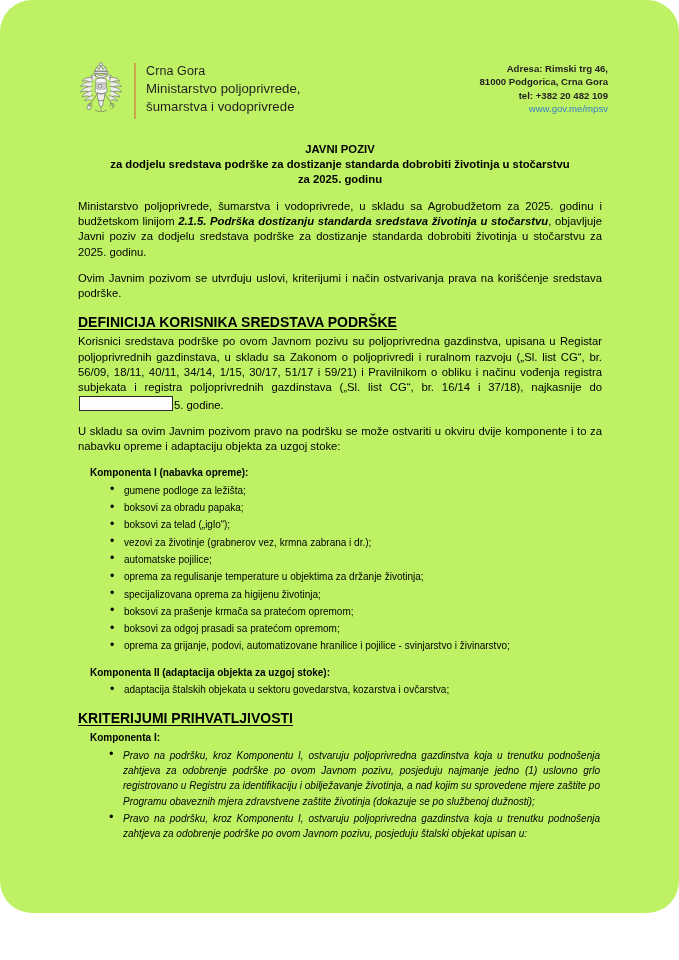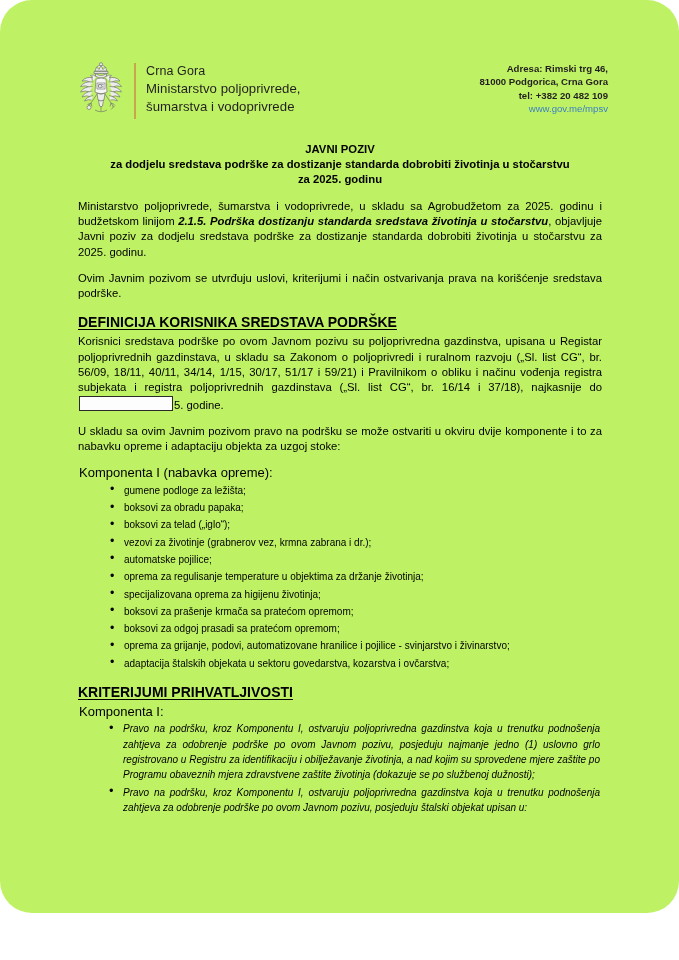--- a/index.html
+++ b/index.html
@@ -124,24 +124,24 @@
   h2.section-head {
     margin: 13px 0 4px 0;
     font-size: 14px;
     line-height: 16px;
     font-weight: bold;
     text-decoration: underline;
     text-underline-offset: 2px;
   }
 
   h3.sub-head {
-    margin: 11px 0 1px 1px;
-    font-size: 13px;
+    margin: 11px 0 1px 12px;
+    font-size: 10px;
     line-height: 15.3px;
-    font-weight: normal;
+    font-weight: bold;
   }
   h3.sub-head.nogap { margin-top: 2px; }
 
   
   .blank-field {
     display: inline-block;
     width: 92px;
     height: 13px;
     border: 1.3px solid #2a2a2a;
     background: #fdfdfd;
@@ -289,20 +289,21 @@
       <li>boksovi za telad („iglo“);</li>
       <li>vezovi za životinje (grabnerov vez, krmna zabrana i dr.);</li>
       <li>automatske pojilice;</li>
       <li>oprema za regulisanje temperature u objektima za držanje životinja;</li>
       <li>specijalizovana oprema za higijenu životinja;</li>
       <li>boksovi za prašenje krmača sa pratećom opremom;</li>
       <li>boksovi za odgoj prasadi sa pratećom opremom;</li>
       <li>oprema za grijanje, podovi, automatizovane hranilice i pojilice - svinjarstvo i živinarstvo;</li>
     </ul>
 
+    <h3 class="sub-head">Komponenta II (adaptacija objekta za uzgoj stoke):</h3>
     <ul class="bullets">
       <li>adaptacija štalskih objekata u sektoru govedarstva, kozarstva i ovčarstva;</li>
     </ul>
 
     <h2 class="section-head">KRITERIJUMI PRIHVATLJIVOSTI</h2>
     <h3 class="sub-head nogap">Komponenta I:</h3>
     <ul class="bullets crit justified">
       <li>Pravo na podršku, kroz Komponentu I, ostvaruju poljoprivredna gazdinstva koja u trenutku podnošenja zahtjeva za odobrenje podrške po ovom Javnom pozivu, posjeduju najmanje jedno (1) uslovno grlo registrovano u Registru za identifikaciju i obilježavanje životinja, a nad kojim su sprovedene mjere zaštite po Programu obaveznih mjera zdravstvene zaštite životinja (dokazuje se po službenoj dužnosti);</li>
       <li>Pravo na podršku, kroz Komponentu I, ostvaruju poljoprivredna gazdinstva koja u trenutku podnošenja zahtjeva za odobrenje podrške po ovom Javnom pozivu, posjeduju štalski objekat upisan u:</li>
     </ul>

